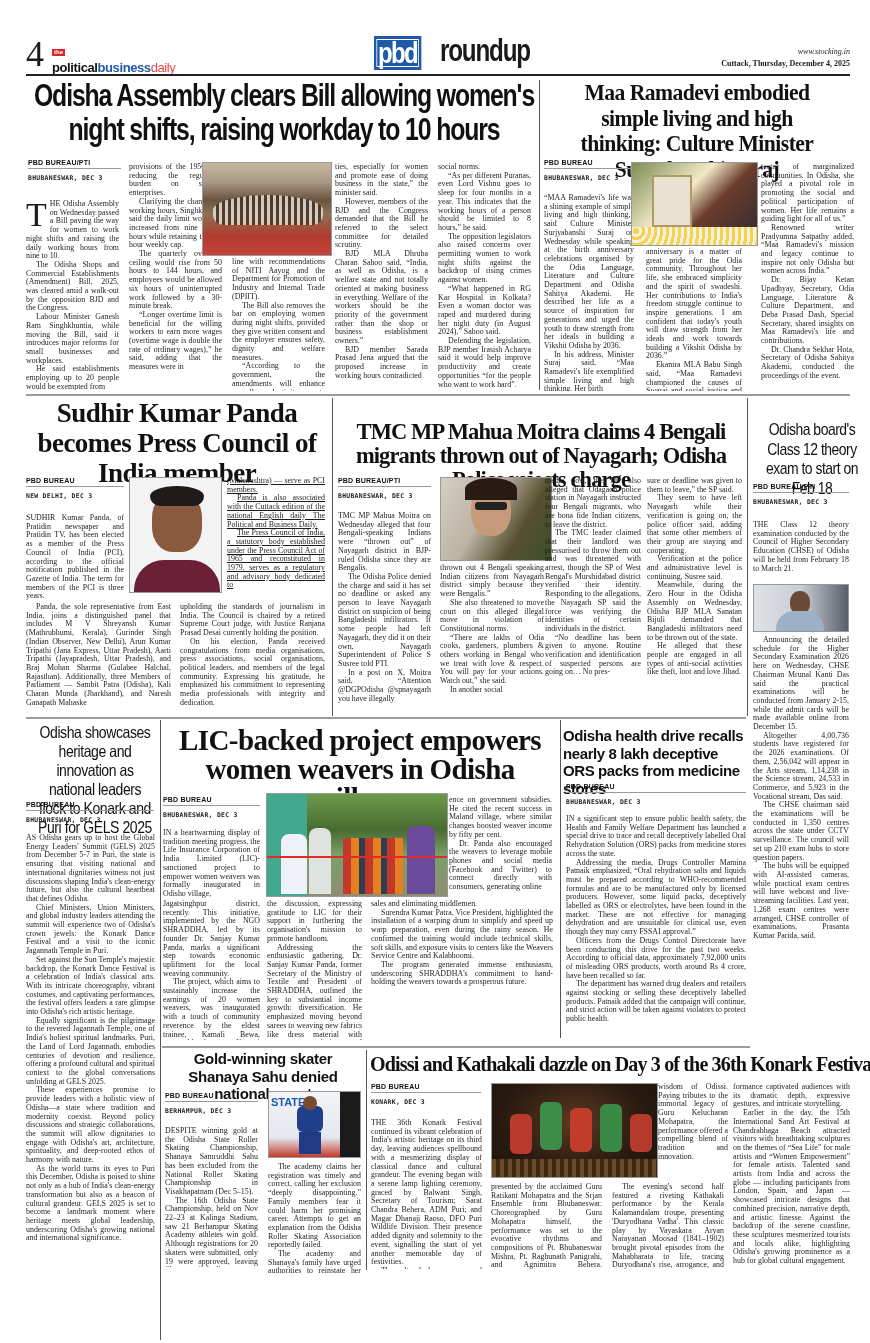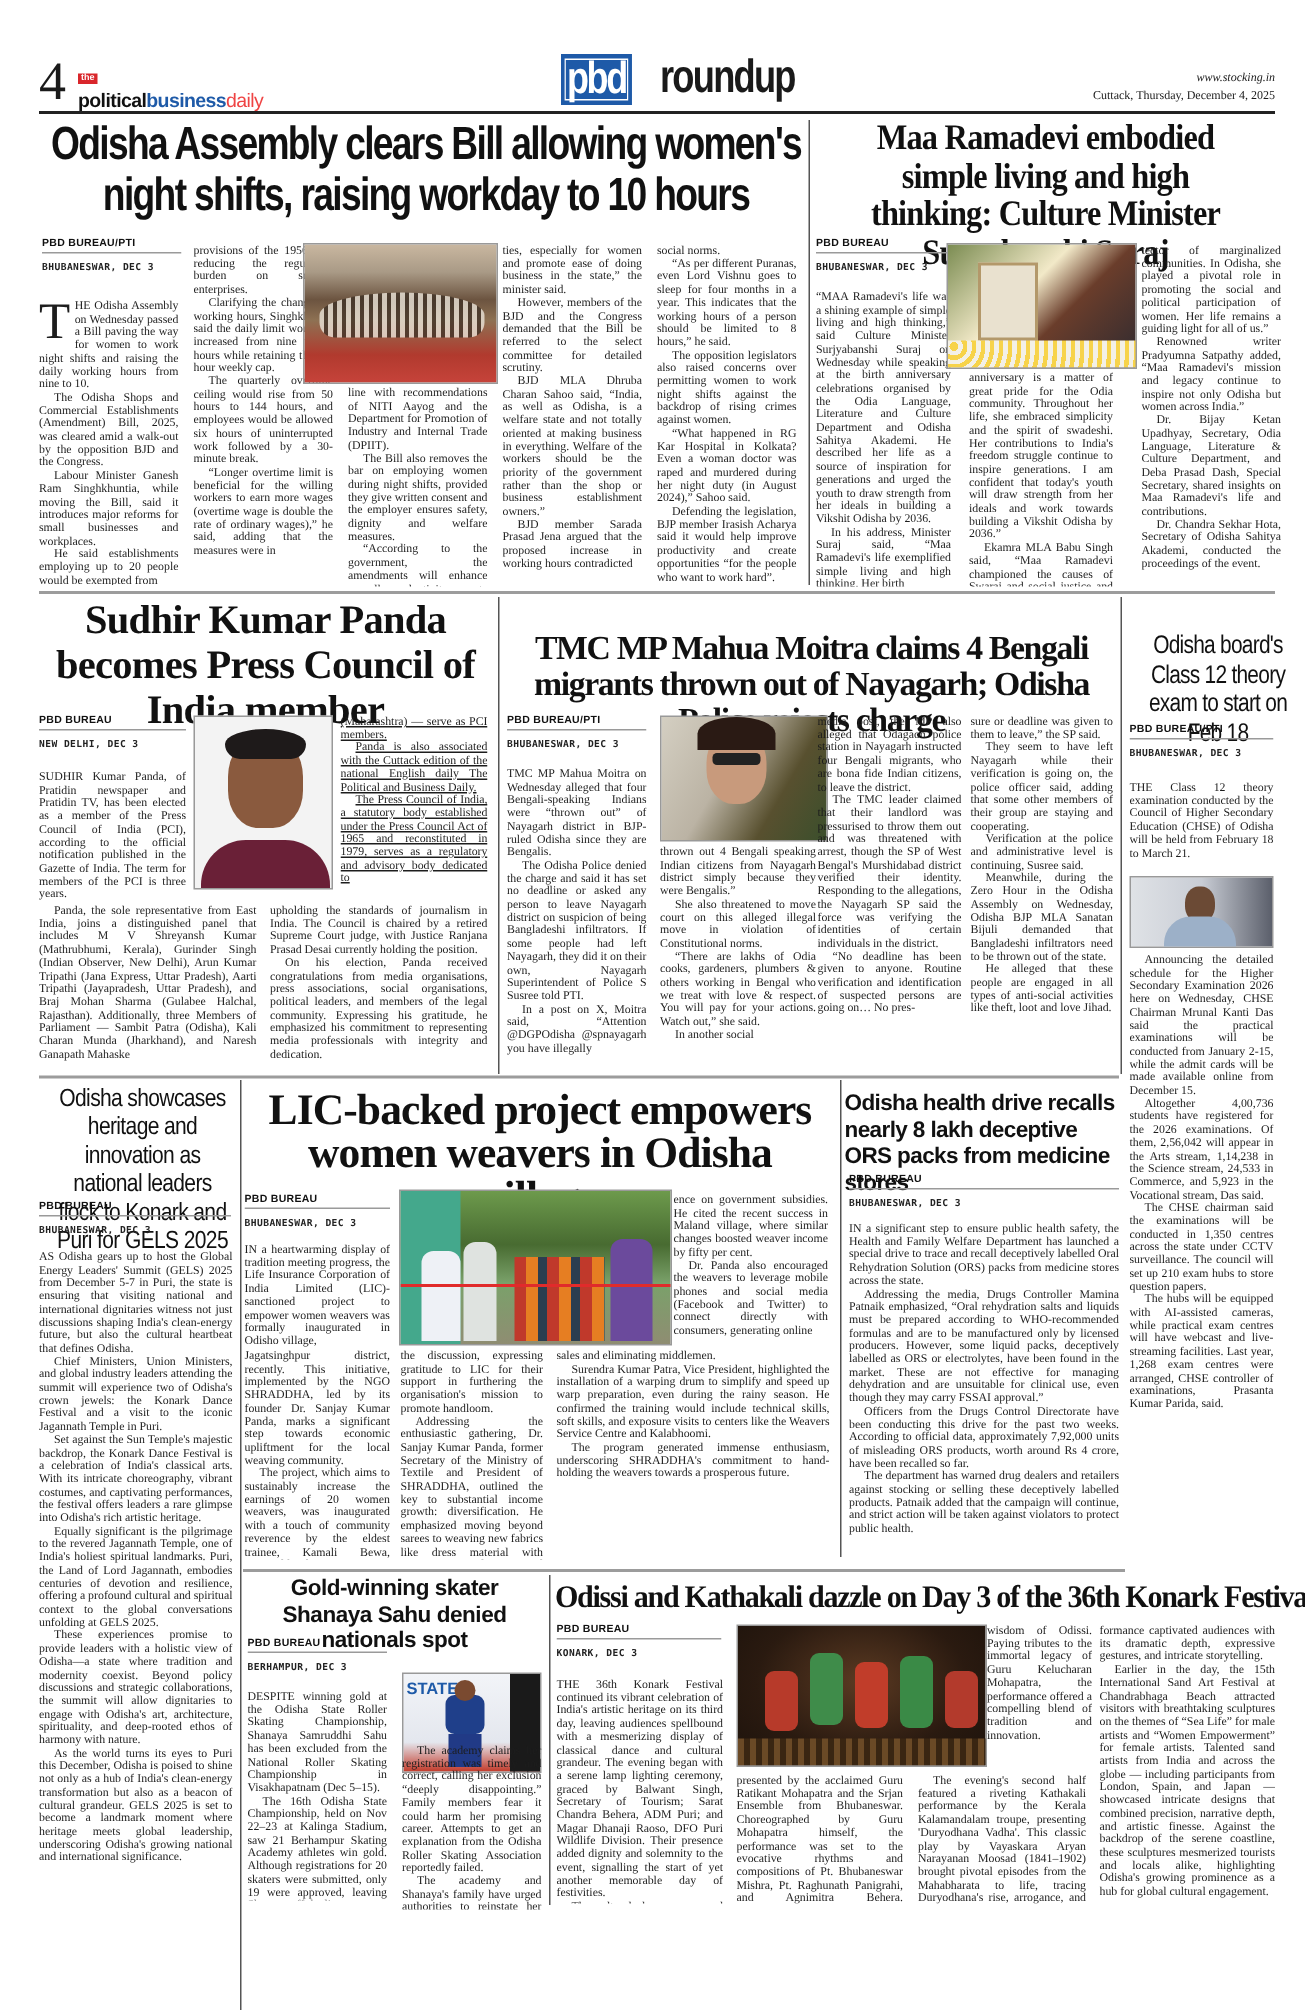--- a/index.html
+++ b/index.html
@@ -34,21 +34,21 @@
 
 <div>
   <div class="abs page-num" style="left:26px; top:36px;">4</div>
   <div class="abs" style="left:52px; top:40px;">
     <span class="logo-the">the</span><br>
     <span class="logo-text" style="color:#111;">political</span><span class="logo-text" style="color:#1e5aa8;">business</span><span class="logo-text" style="color:#ef4444; font-weight:normal;">daily</span>
   </div>
   <div class="abs pbd-box" style="left:374px; top:36px;">pbd</div>
   <div class="abs roundup" style="left:440px; top:36px;">roundup</div>
   <div class="abs web" style="right:20px; top:47px;">www.stocking.in</div>
-  <div class="abs dateinfo" style="right:20px; top:59px;">Cuttack, Thursday, December 4, 2025</div>
+  <div class="abs dateinfo" style="right:20px; top:59px;font-weight:bold;">Cuttack, Thursday, December 4, 2025</div>
   <div class="abs" style="left:26px; top:74px; width:824px; height:2px; background:#222;"></div>
 </div>
 
 <article>
   <h1 class="abs hl-cond" style="left:28px; top:79px; width:640px; font-size:31px; line-height:34px; text-align:center; transform:scaleX(0.8);">Odisha Assembly clears Bill allowing women's night shifts, raising workday to 10 hours</h1>
   <div class="col" style="left:28px; top:159px; width:93px;">
     <div class="byline">PBD BUREAU/PTI</div>
     <div class="dateline">BHUBANESWAR, DEC 3</div>
   </div>
   <div class="col body" style="left:26px; top:200px; width:93px; height:190px;">
@@ -335,21 +335,21 @@
   <div class="col" style="left:165px; top:1092px; width:93px;">
     <div class="byline">PBD BUREAU</div>
     <div class="dateline">BERHAMPUR, DEC 3</div>
   </div>
   <div class="col body" style="left:165px; top:1127px; width:93px; height:140px;">
     <div>
         <p class="first">DESPITE winning gold at the Odisha State Roller Skating Championship, Shanaya Samruddhi Sahu has been excluded from the National Roller Skating Championship in Visakhapatnam (Dec 5–15).</p>
         <p>The 16th Odisha State Championship, held on Nov 22–23 at Kalinga Stadium, saw 21 Berhampur Skating Academy athletes win gold. Although registrations for 20 skaters were submitted, only 19 were approved, leaving Shanaya off the list.</p>
       </div>
   </div>
-  <div class="photo" style="left:268px; top:1091px; width:93px; height:67px; background:linear-gradient(180deg,#f2f4f8 0%,#e4e7ee 70%,#c33b2b 100%);margin-top:24px;">
+  <div class="photo" style="left:268px; top:1091px; width:93px; height:67px; background:linear-gradient(180deg,#f2f4f8 0%,#e4e7ee 70%,#c33b2b 100%);">
     <div style="position:absolute; left:2px; top:4px; font-family:'Liberation Sans',sans-serif; font-weight:bold; font-size:11px; color:#1e5aa8;">STATE</div>
     <div style="position:absolute; left:28px; top:14px; width:26px; height:26px; background:#1f3f8a; border-radius:6px;"></div>
     <div style="position:absolute; left:34px; top:4px; width:14px; height:14px; border-radius:50%; background:#7a4a30;"></div>
     <div style="position:absolute; left:30px; top:40px; width:22px; height:22px; background:#213a86;"></div>
     <div style="position:absolute; right:0; top:0; width:20px; height:67px; background:#1a1a1a;"></div>
   </div>
   <div class="col body" style="left:268px; top:1163px; width:93px; height:110px;">
     <div>
         <p>The academy claims her registration was timely and correct, calling her exclusion “deeply disappointing.” Family members fear it could harm her promising career. Attempts to get an explanation from the Odisha Roller Skating Association reportedly failed.</p>
         <p>The academy and Shanaya's family have urged authorities to reinstate her for the national championship.</p>

